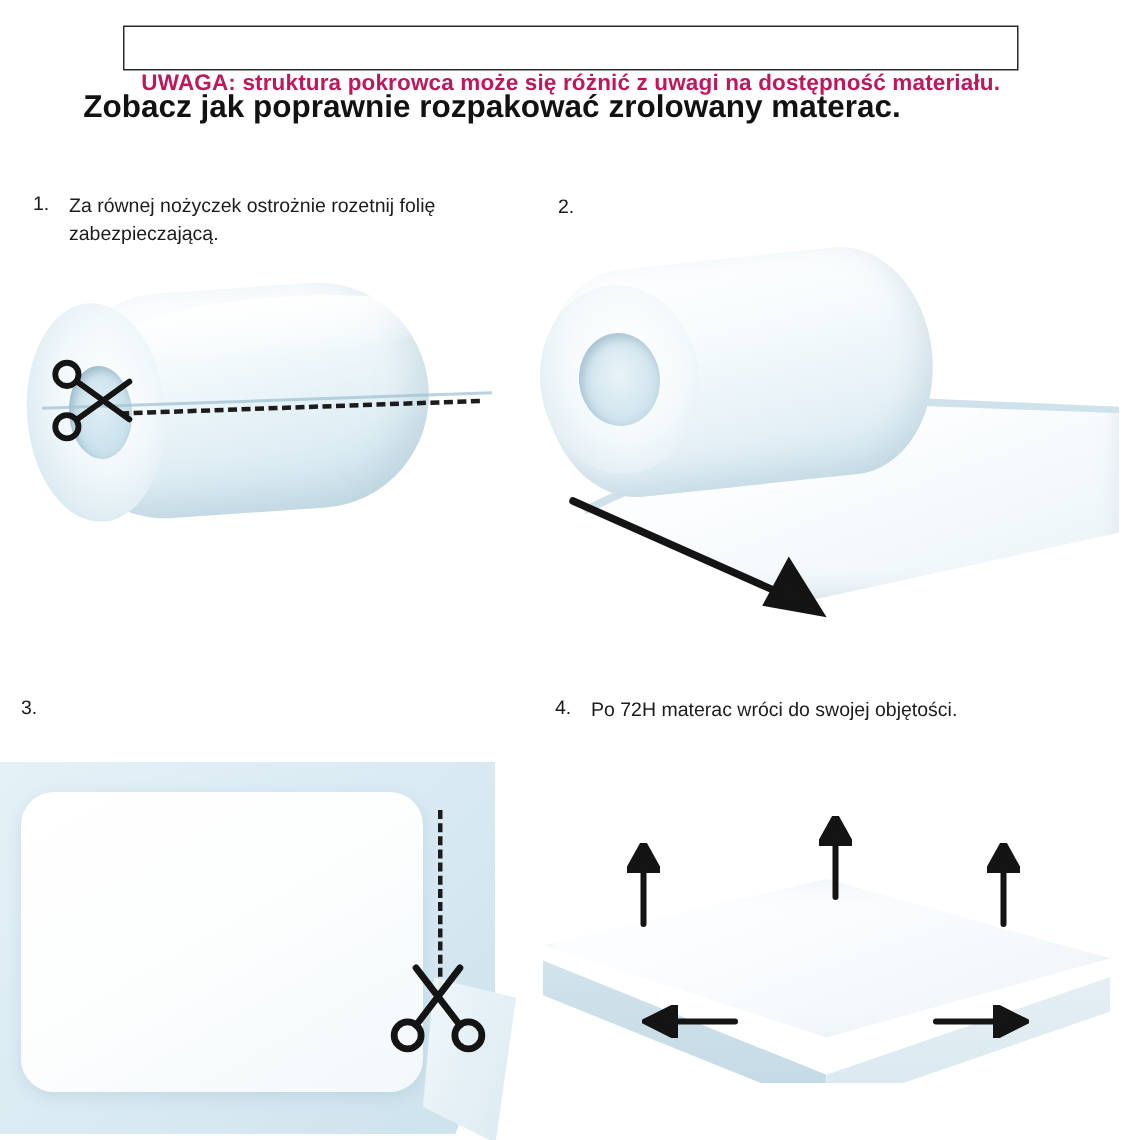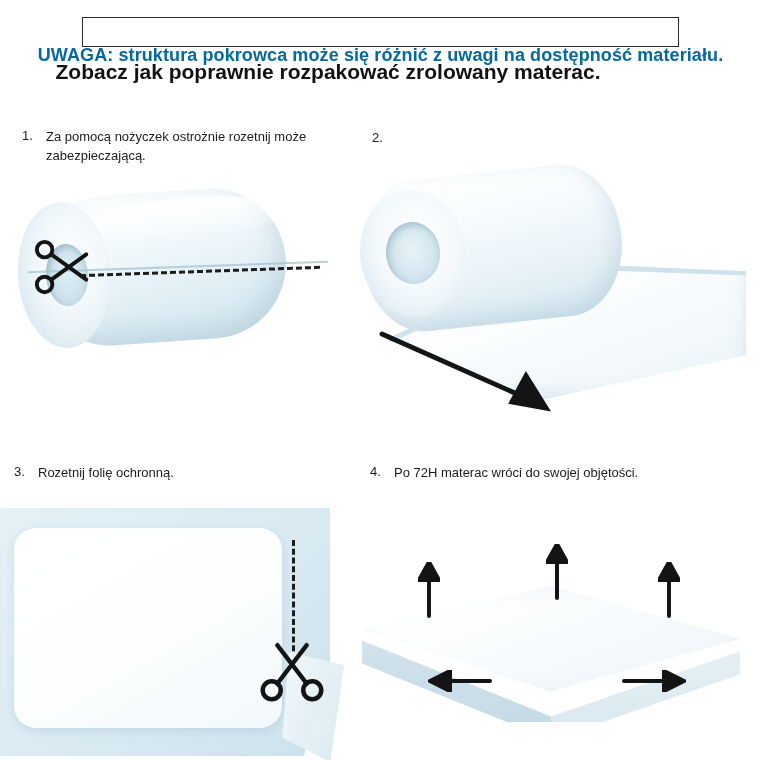--- a/index.html
+++ b/index.html
@@ -24,24 +24,24 @@
     width: 597px;
     height: 30px;
     box-sizing: border-box;
     border: 1px solid #2b2b2b;
     background: #ffffff;
     display: flex;
     align-items: center;
     justify-content: center;
   }
   .notice-text {
-    font-size: 18px;
+    font-size: 15px;
     font-weight: bold;
     letter-spacing: 0.1px;
-    color: #0369a1;
+    color: #be185d;
     white-space: nowrap;
     margin-top: 46px;
   }
 
   
   .heading {
     position: absolute;
     left: 0;
     top: 60px;
     width: 656px;
@@ -298,21 +298,21 @@
 <body>
 
 <div class="notice">
   <span class="notice-text">UWAGA: struktura pokrowca może się różnić z uwagi na dostępność materiału.</span>
 </div>
 
 <div class="heading">Zobacz jak poprawnie rozpakować zrolowany materac.</div>
 
 <div class="step" id="step1">
   <span class="num">1.</span>
-  <span class="txt">Za pomocą nożyczek ostrożnie rozetnij może zabezpieczającą.</span>
+  <span class="txt">Za równej nożyczek ostrożnie rozetnij folię zabezpieczającą.</span>
 </div>
 
 <div class="fig" id="fig1">
   <div class="roll-body"></div>
   <div class="roll-shade-top"></div>
   <div class="roll-cap"></div>
   <div class="roll-hole"></div>
   <div class="roll-seam"></div>
   <div class="cut-line"></div>
   <svg class="scissors1" viewBox="0 0 64 64">
@@ -338,21 +338,20 @@
   <svg class="r2-arrow" viewBox="0 0 190 90">
     <g stroke="#141414" stroke-width="5" fill="#141414">
       <line x1="6" y1="6" x2="150" y2="70" stroke-linecap="round"></line>
       <polygon points="170,80 136,74 150,48"></polygon>
     </g>
   </svg>
 </div>
 
 <div class="step" id="step3">
   <span class="num">3.</span>
-  <span class="txt">Rozetnij folię ochronną.</span>
 </div>
 
 <div class="fig" id="fig3">
   <div class="f3-film"></div>
   <div class="f3-mattress"></div>
   <div class="f3-cutline"></div>
   <div class="f3-flap"></div>
   <svg class="scissors3" viewBox="0 0 64 64">
     <g fill="none" stroke="#141414" stroke-width="4" stroke-linecap="round">
       <circle cx="14" cy="50" r="8"></circle>

